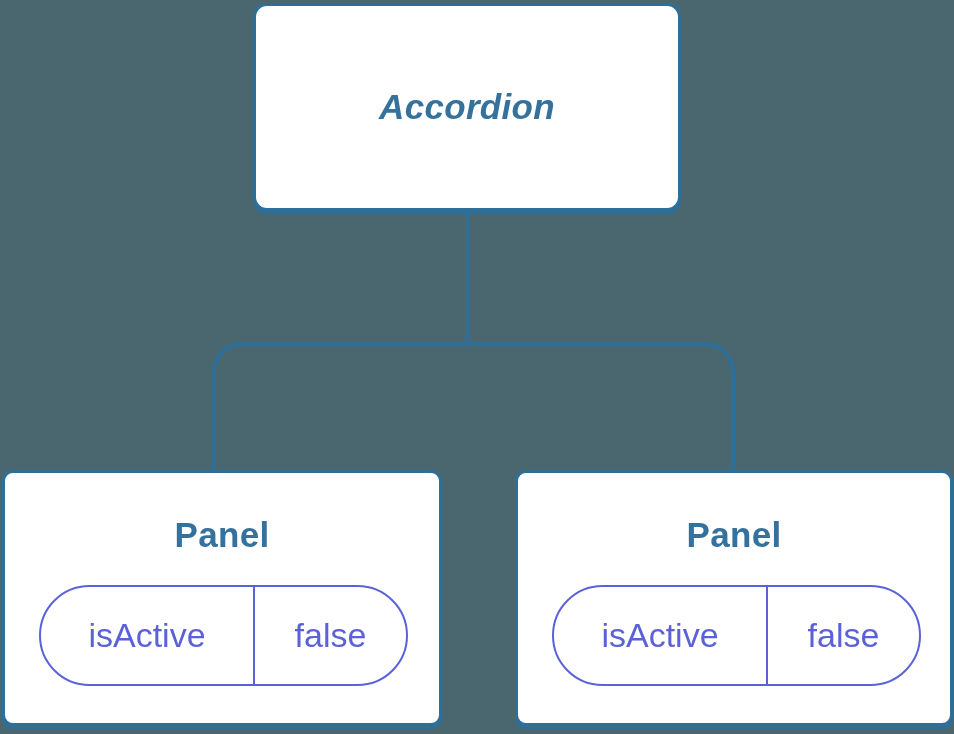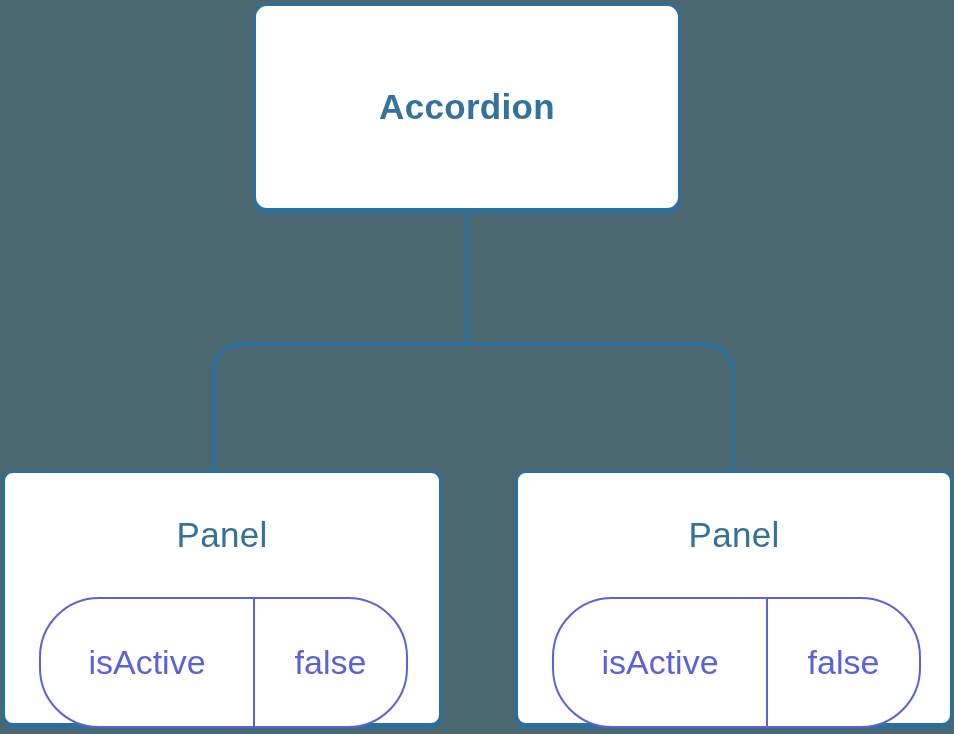--- a/index.html
+++ b/index.html
@@ -36,20 +36,21 @@
     display: flex;
     align-items: center;
     justify-content: center;
   }
 
   .node-title {
     color: var(--heading);
     font-size: 35px;
     font-weight: 600;
     letter-spacing: 0.3px;
+    font-style: italic;
   }
 
   
   .connector-stem {
     position: absolute;
     left: 465px;
     top: 211px;
     width: 4px;
     height: 135px;
     background: var(--line);
@@ -79,30 +80,30 @@
   .panel-right { left: 515px; width: 438px; }
 
   .panel-title {
     position: absolute;
     top: 42px;
     left: 0;
     width: 100%;
     text-align: center;
     color: var(--heading);
     font-size: 35px;
-    font-weight: 400;
+    font-weight: 700;
     letter-spacing: 0.3px;
   }
 
   .state-pill {
     position: absolute;
-    top: 124px;
+    top: 112px;
     left: 34px;
     width: 369px;
-    height: 131px;
+    height: 101px;
     border: 2px solid var(--pill);
     border-radius: 60px;
     display: flex;
     background: var(--node-bg);
   }
 
   .state-cell {
     display: flex;
     align-items: center;
     justify-content: center;

